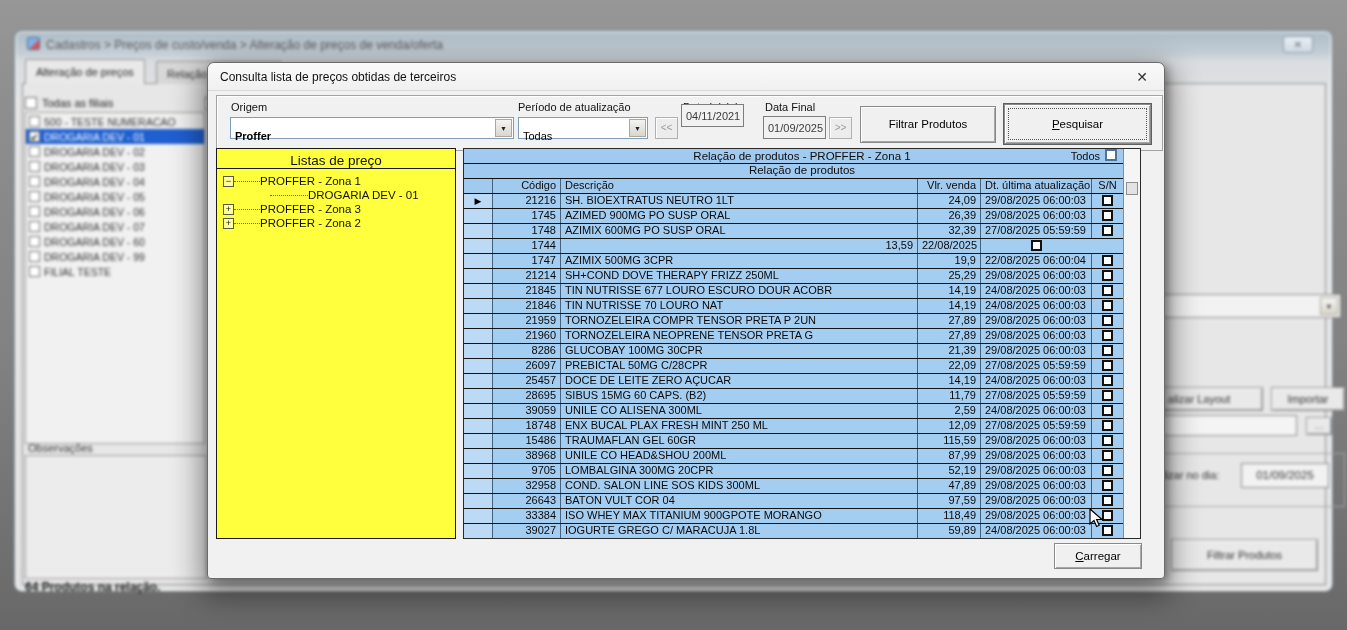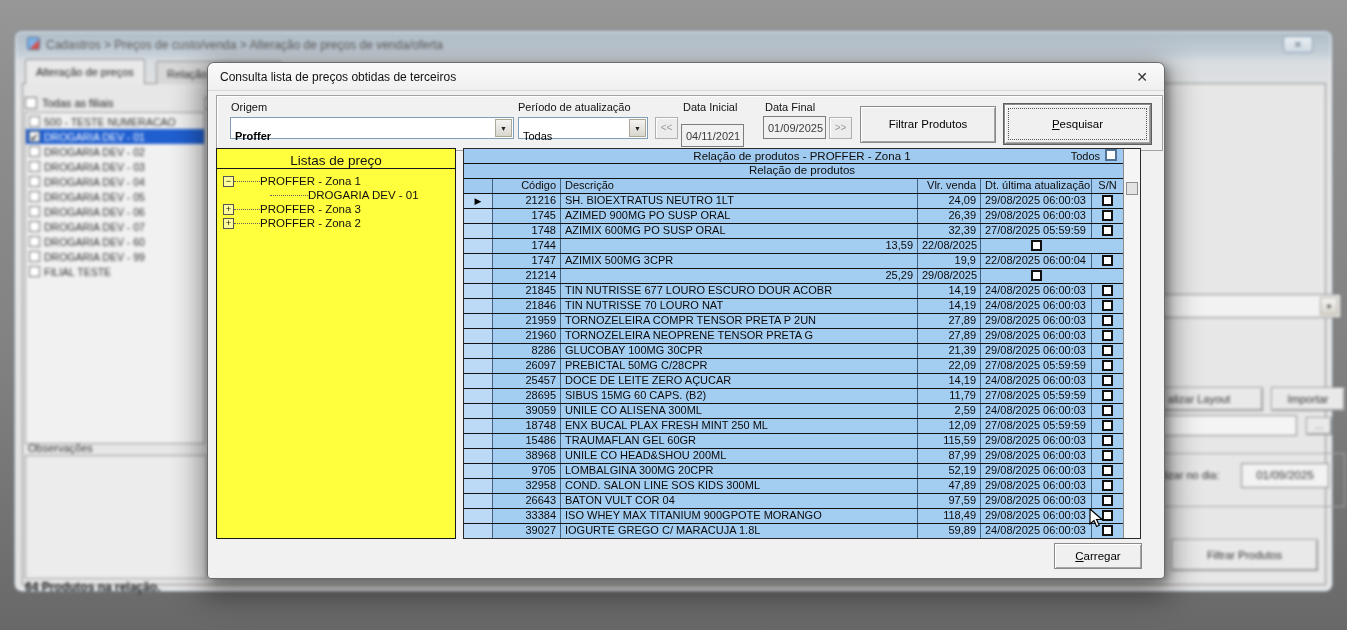--- a/index.html
+++ b/index.html
@@ -231,21 +231,21 @@
         <span class="val bold">Proffer</span>
         <span class="arr">▼</span>
       </div>
       <span class="flabel" style="left:301px; top:5px;">Período de atualização</span>
       <div class="combo" style="left:301px; top:21px; width:130px;">
         <span class="val">Todas</span>
         <span class="arr">▼</span>
       </div>
       <div class="navbtn" style="left:438px; top:21px;">&lt;&lt;</div>
       <span class="flabel" style="left:466px; top:5px;">Data Inicial</span>
-      <div class="datein" style="left:464px; top:28px;">04/11/2021</div>
+      <div class="datein" style="left:464px; top:8px;">04/11/2021</div>
       <span class="flabel" style="left:548px; top:5px;">Data Final</span>
       <div class="datein" style="left:546px; top:20px;">01/09/2025</div>
       <div class="navbtn" style="left:612px; top:21px;">&gt;&gt;</div>
       <div class="pushbtn btn-filtrar">Filtrar Produtos</div>
       <div class="pushbtn btn-pesquisar">
         <span class="dotted"><u>P</u>esquisar</span>
       </div>
     </div>
 
     <div class="tree-panel">
@@ -336,20 +336,21 @@
             <div class="c txt">AZIMIX 500MG 3CPR</div>
             <div class="c num">19,9</div>
             <div class="c txt">22/08/2025 06:00:04</div>
             <div class="c ctr">
               <span class="sn-box"></span>
             </div>
           </div>
           <div class="trow">
             <div class="c marker"></div>
             <div class="c num">21214</div>
+            <div class="c txt">SH+COND DOVE THERAPY FRIZZ 250ML</div>
             <div class="c num">25,29</div>
             <div class="c txt">29/08/2025 06:00:03</div>
             <div class="c ctr">
               <span class="sn-box"></span>
             </div>
           </div>
           <div class="trow">
             <div class="c marker"></div>
             <div class="c num">21845</div>
             <div class="c txt">TIN NUTRISSE 677 LOURO ESCURO DOUR ACOBR</div>

